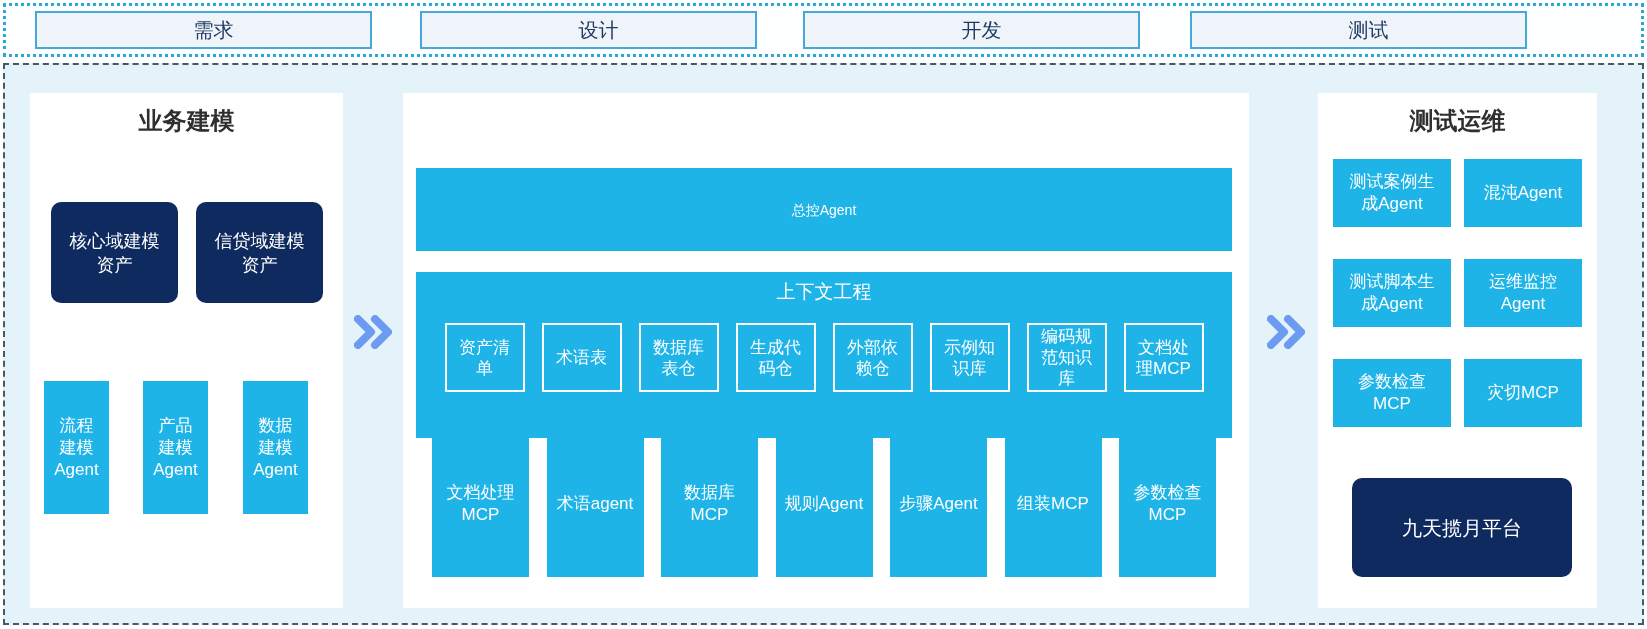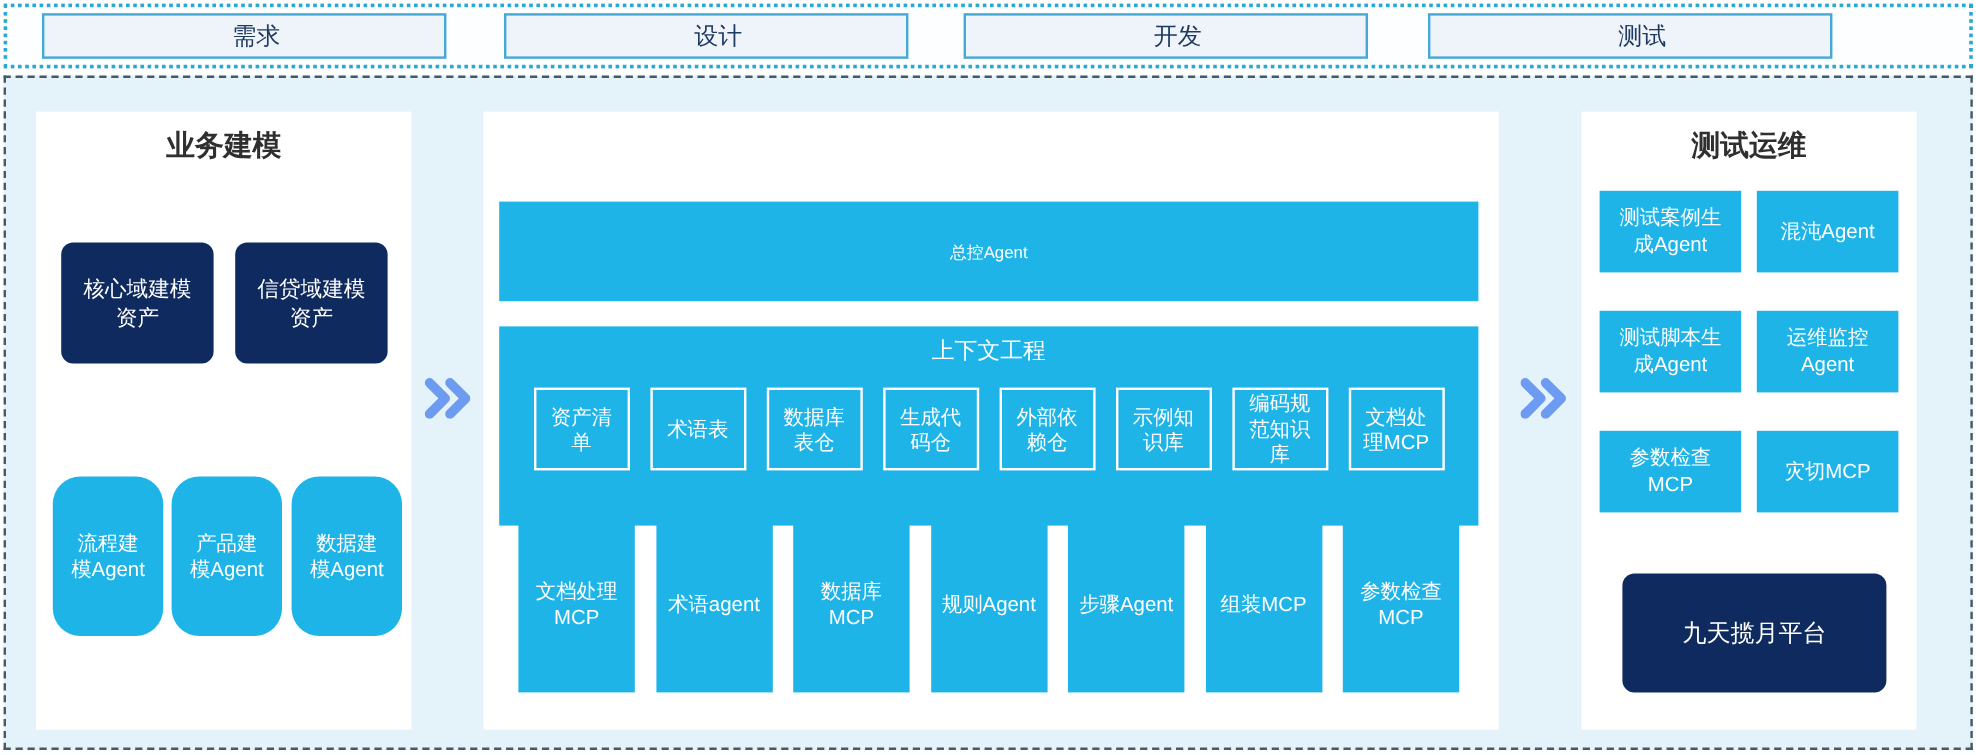--- a/index.html
+++ b/index.html
@@ -47,21 +47,21 @@
   }
   .navy-box {
     background:#0e2a5e; color:#ffffff; border-radius:10px;
     display:flex; align-items:center; justify-content:center;
     text-align:center; font-size:18px; line-height:24px;
   }
 
   
   .asset-box { position:absolute; top:109px; width:127px; height:101px; padding:0 16px; }
   .asset-0 { left:21px;text-align:center; } .asset-1 { left:166px; }
-  .bm-agent { position:absolute; top:304px; width:92px; height:133px; padding:0 15px;border-radius:23px; }
+  .bm-agent { position:absolute; top:288px; width:65px; height:133px; padding:0 15px; }
   .bma-0 { left:14px; } .bma-1 { left:113px; } .bma-2 { left:213px; }
 
   
   .master-bar {
     position:absolute; left:13px; top:75px; width:816px; height:83px;
     font-size:14px;
   }
   .context-wrap {
     position:absolute; left:13px; top:179px; width:816px; height:166px;
     background:#1fb4e8;

